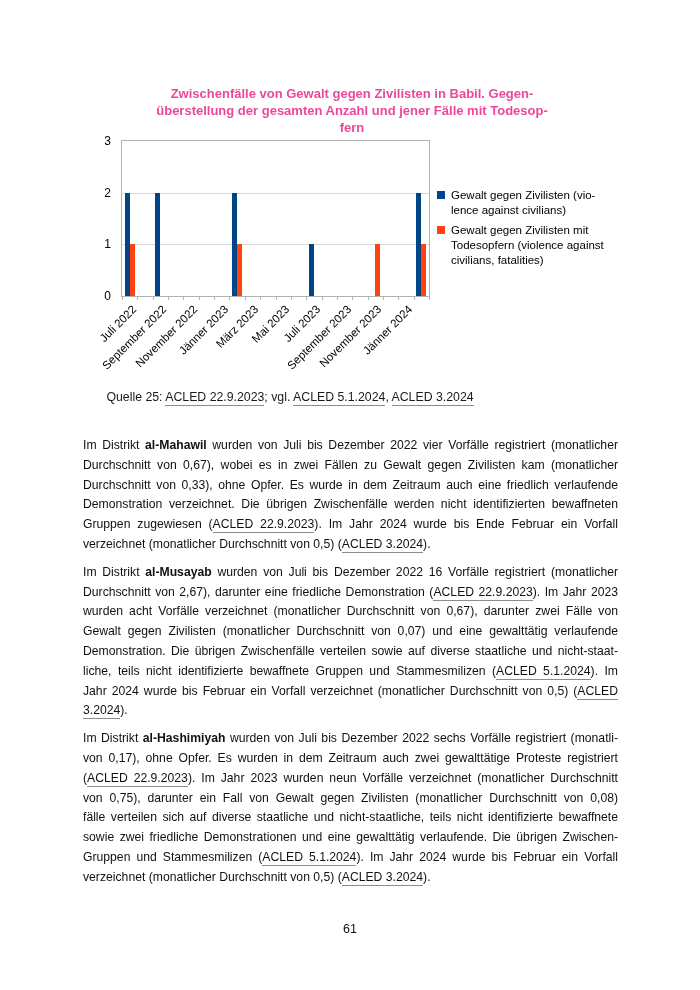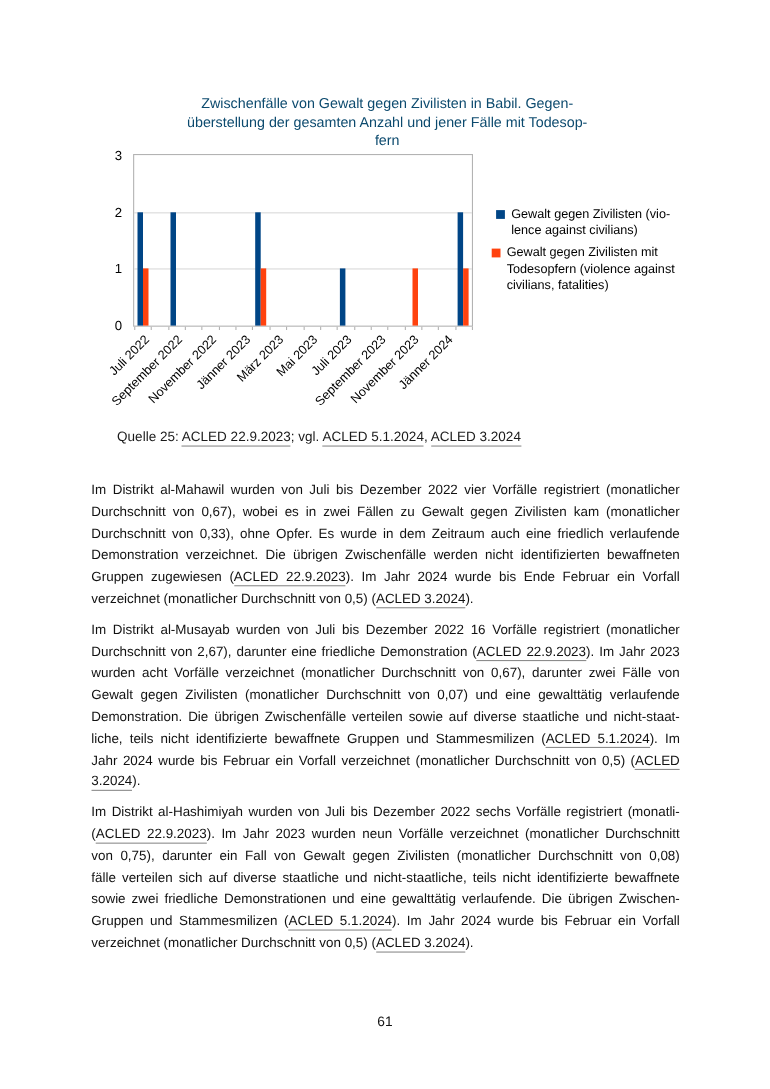--- a/index.html
+++ b/index.html
@@ -1,43 +1,43 @@
 <!DOCTYPE html>
 <html><head>
 <meta charset="utf-8">
 <style>
   html,body{margin:0;padding:0;background:#ffffff;}
   .page{position:relative;width:700px;height:990px;background:#fff;
         font-family:"Liberation Sans",sans-serif;color:#1a1a1a;overflow:hidden;}
   
   .chart{position:absolute;left:83px;top:85px;width:560px;height:300px;}
   .chart-title{position:absolute;left:34px;top:0;width:470px;text-align:center;
-        font-size:13px;line-height:17px;color:#0c4a6e;white-space:pre-line;}
+        font-size:13px;line-height:17px;color:#ec4899;white-space:pre-line;font-weight:bold;}
   .plot{position:absolute;left:38px;top:55px;width:307px;height:155px;
         border:1px solid #b3b3b3;background:#fff;}
   .grid{position:absolute;left:0;width:307px;height:1px;background:#d9d9d9;}
   .bar{position:absolute;bottom:0;}
   .tick{position:absolute;width:1px;height:3px;background:#b3b3b3;}
   .ylab{position:absolute;width:26px;text-align:right;font-size:12px;color:#000;line-height:14px;}
   .xlab{position:absolute;width:150px;text-align:right;font-size:11.5px;color:#000;
         white-space:nowrap;transform:rotate(-45deg);transform-origin:100% 0;}
   .legend{position:absolute;left:354px;top:103px;width:186px;font-size:11.5px;line-height:15px;color:#000;}
-  .legend-item{display:flex;margin-bottom:5px;justify-content:center;}
+  .legend-item{display:flex;margin-bottom:5px;}
   .swatch{width:8px;height:8px;margin:3px 6px 0 0;flex:none;}
   .legend-label{white-space:pre-line;}
   
   .source{position:absolute;left:0;top:390px;width:580px;text-align:center;
         font-size:12.3px;color:#1a1a1a;}
   
   .textblock{position:absolute;left:83px;top:436px;width:535px;
         font-size:12.2px;line-height:19.8px;color:#111;}
   .para{margin:0 0 8px 0;}
   .jline{text-align:justify;text-align-last:justify;white-space:nowrap;overflow:hidden;}
   .jline.last{text-align-last:left;}
-  .b{font-weight:normal;}
+  .b{font-weight:bold;}
   .lnk{border-bottom:1px solid #8c8c8c;padding-bottom:1px;}
   .pagenum{position:absolute;left:0;top:922px;width:700px;text-align:center;
         font-size:12.5px;color:#111;}
 </style>
 </head>
 <body>
 
 <div class="page">
   <div class="chart">
     <div class="chart-title">Zwischenfälle von Gewalt gegen Zivilisten in Babil. Gegen-
@@ -120,20 +120,21 @@
         <div class="jline"><span>Durchschnitt von 2,67), darunter eine friedliche Demonstration (</span><span class="lnk">ACLED 22.9.2023</span><span>). Im Jahr 2023</span></div>
         <div class="jline"><span>wurden acht Vorfälle verzeichnet (monatlicher Durchschnitt von 0,67), darunter zwei Fälle von</span></div>
         <div class="jline"><span>Gewalt gegen Zivilisten (monatlicher Durchschnitt von 0,07) und eine gewalttätig verlaufende</span></div>
         <div class="jline"><span>Demonstration. Die übrigen Zwischenfälle verteilen sowie auf diverse staatliche und nicht-staat-</span></div>
         <div class="jline"><span>liche, teils nicht identifizierte bewaffnete Gruppen und Stammesmilizen (</span><span class="lnk">ACLED 5.1.2024</span><span>). Im</span></div>
         <div class="jline"><span>Jahr 2024 wurde bis Februar ein Vorfall verzeichnet (monatlicher Durchschnitt von 0,5) (</span><span class="lnk">ACLED</span></div>
         <div class="jline last"><span class="lnk">3.2024</span><span>).</span></div>
       </div>
       <div class="para">
         <div class="jline"><span>Im Distrikt </span><span class="b">al-Hashimiyah</span><span> wurden von Juli bis Dezember 2022 sechs Vorfälle registriert (monatli-</span></div>
+        <div class="jline"><span>von 0,17), ohne Opfer. Es wurden in dem Zeitraum auch zwei gewalttätige Proteste registriert</span></div>
         <div class="jline"><span>(</span><span class="lnk">ACLED 22.9.2023</span><span>). Im Jahr 2023 wurden neun Vorfälle verzeichnet (monatlicher Durchschnitt</span></div>
         <div class="jline"><span>von 0,75), darunter ein Fall von Gewalt gegen Zivilisten (monatlicher Durchschnitt von 0,08)</span></div>
         <div class="jline"><span>fälle verteilen sich auf diverse staatliche und nicht-staatliche, teils nicht identifizierte bewaffnete</span></div>
         <div class="jline"><span>sowie zwei friedliche Demonstrationen und eine gewalttätig verlaufende. Die übrigen Zwischen-</span></div>
         <div class="jline"><span>Gruppen und Stammesmilizen (</span><span class="lnk">ACLED 5.1.2024</span><span>). Im Jahr 2024 wurde bis Februar ein Vorfall</span></div>
         <div class="jline last"><span>verzeichnet (monatlicher Durchschnitt von 0,5) (</span><span class="lnk">ACLED 3.2024</span><span>).</span></div>
       </div>
     </div>
   <div class="pagenum">61</div>
 </div>

